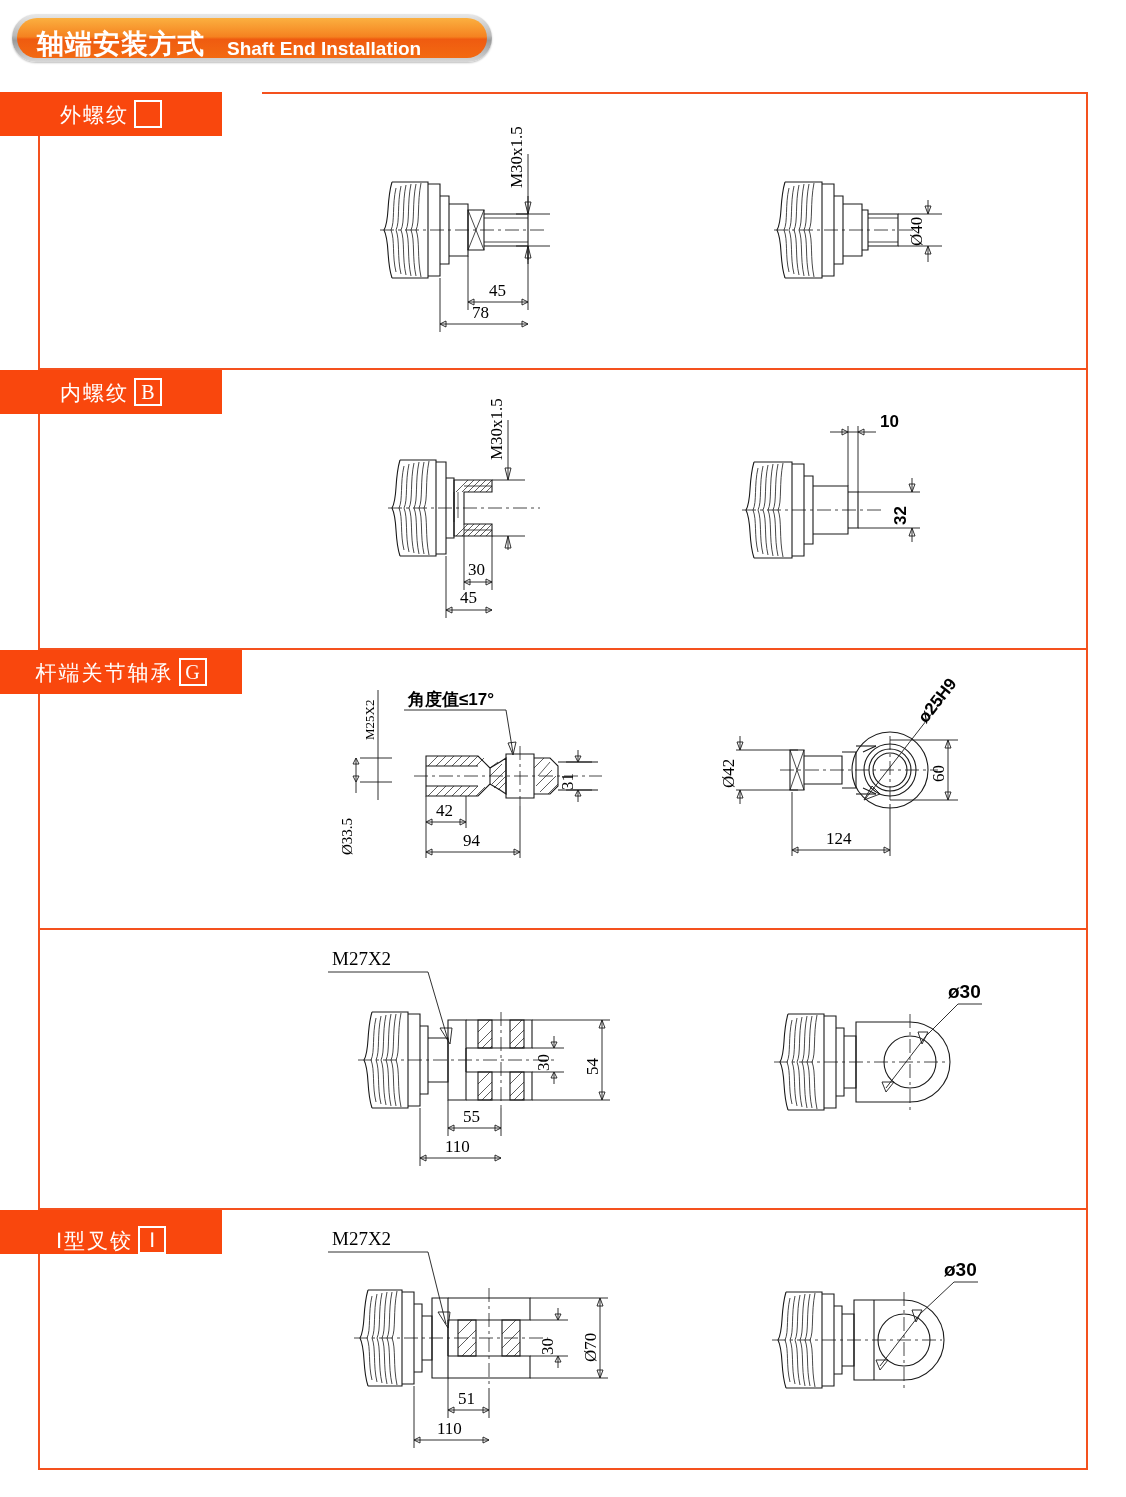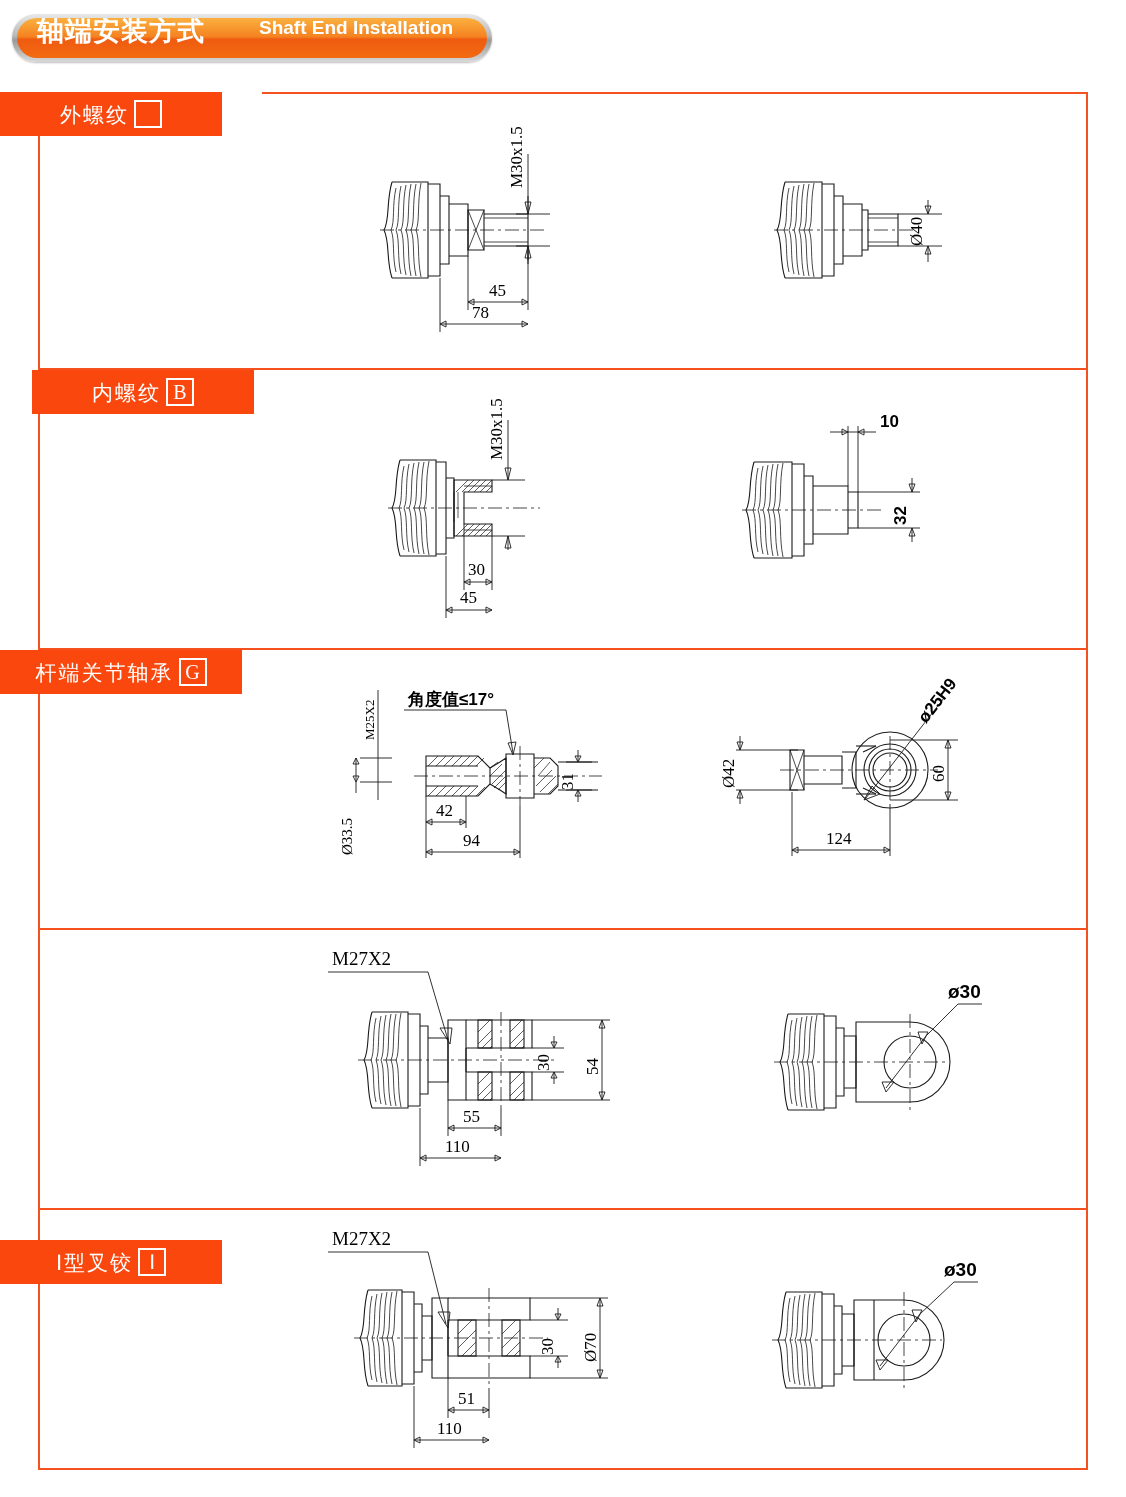--- a/index.html
+++ b/index.html
@@ -25,38 +25,37 @@
     background: linear-gradient(180deg, #e8e8e8 0%, #b9b9b9 45%, #9a9a9a 55%, #d8d8d8 100%);
     padding: 4px 5px;
     box-shadow: 0 1px 2px rgba(0,0,0,.25);
   }
   .banner-inner {
     width: 100%; height: 100%;
     border-radius: 20px;
     background: linear-gradient(180deg, #f7a742 0%, #f47d1d 48%, #ef5b10 52%, #f0season 100%);
     background: linear-gradient(180deg, #fbb040 0%, #f58220 47%, #ef5b10 53%, #f36a12 100%);
     display: flex;
-    align-items: flex-start;
+    align-items: flex-end;
     padding-left: 20px;
     white-space: nowrap;
     overflow: hidden;
-    gap: 44px;
   }
   .banner-cn {
     color: #ffffff;
     font-size: 27px;
     font-weight: bold;
     letter-spacing: 1px;
     line-height: 1;
   }
   .banner-en {
     color: #ffffff;
     font-size: 19px;
     font-weight: bold;
-    margin-left: 10px;
+    margin-left: 22px;
     line-height: 1;
   }
 
   
   .frame {
     position: absolute;
     left: 38px; top: 92px;
     width: 1050px; height: 1378px;
     border: 2px solid #f4511e;
     border-top: none;
@@ -223,21 +222,21 @@
       <path class="dim" d="M178,50 L178,64"></path>
       <path class="dim" d="M178,96 L178,112"></path>
       <path class="dim" d="M175,56 L178,64 L181,56 Z" fill="#1a1a1a"></path>
       <path class="dim" d="M175,104 L178,96 L181,104 Z" fill="#1a1a1a"></path>
       <text class="dtxt" transform="translate(172,96) rotate(-90)">Ø40</text>
     </svg>
   </div>
 
   <div class="row-divider" style="top:368px;"></div>
 
-  <div class="tab" style="top:370px;margin-left:32px;">
+  <div class="tab" style="top:370px;">
     <span class="tab-inner">
       <span class="tab-text">内螺纹</span>
       <span class="tab-code">B</span>
     </span>
   </div>
 
   <div class="drawing" style="left:380px; top:400px;">
     <svg width="260" height="230" viewBox="0 0 260 230">
       <path class="ln" d="M20,60 C14,80 18,98 12,108 C18,120 14,138 20,156"></path>
       <path class="ln" d="M20,60 L56,60 L56,156 L20,156"></path>
@@ -537,21 +536,21 @@
       <path class="dim" d="M136,118 L176,66 L208,34"></path>
       <path class="dim" d="M168,62 L178,62 L172,74 Z" fill="#1a1a1a"></path>
       <path class="dim" d="M132,112 L144,112 L136,122 Z" fill="#1a1a1a"></path>
       <path class="dim" d="M208,34 L232,34"></path>
       <text class="dtxtb" x="198" y="28" style="font-size:19px">ø30</text>
     </svg>
   </div>
 
   <div class="row-divider" style="top:1208px;"></div>
 
-  <div class="tab" style="top:1240px;">
+  <div class="tab" style="top:1210px;align-items:flex-end;">
     <span class="tab-inner">
       <span class="tab-text">Ⅰ型叉铰</span>
       <span class="tab-code">Ⅰ</span>
     </span>
   </div>
 
   <div class="drawing" style="left:320px; top:1220px;">
     <svg width="310" height="230" viewBox="0 0 310 230">
 
       <text class="dtxt" x="12" y="25" style="font-size:19px">M27X2</text>

